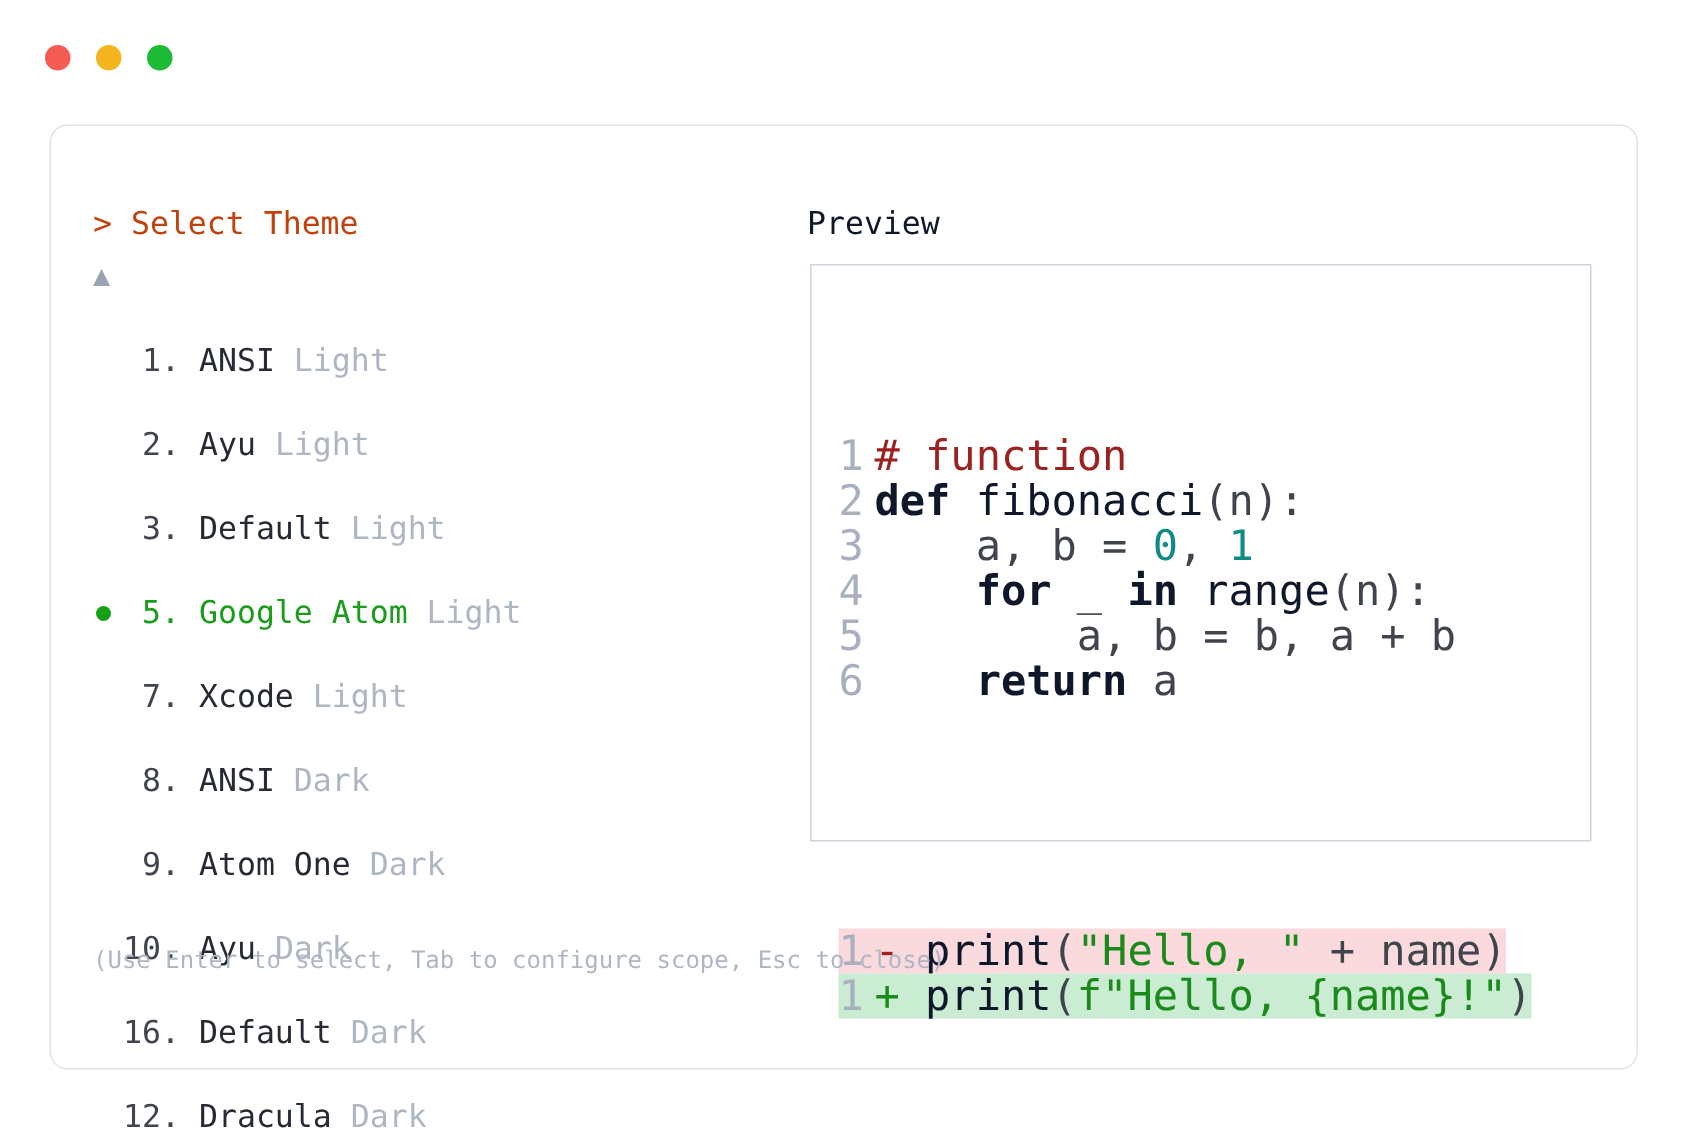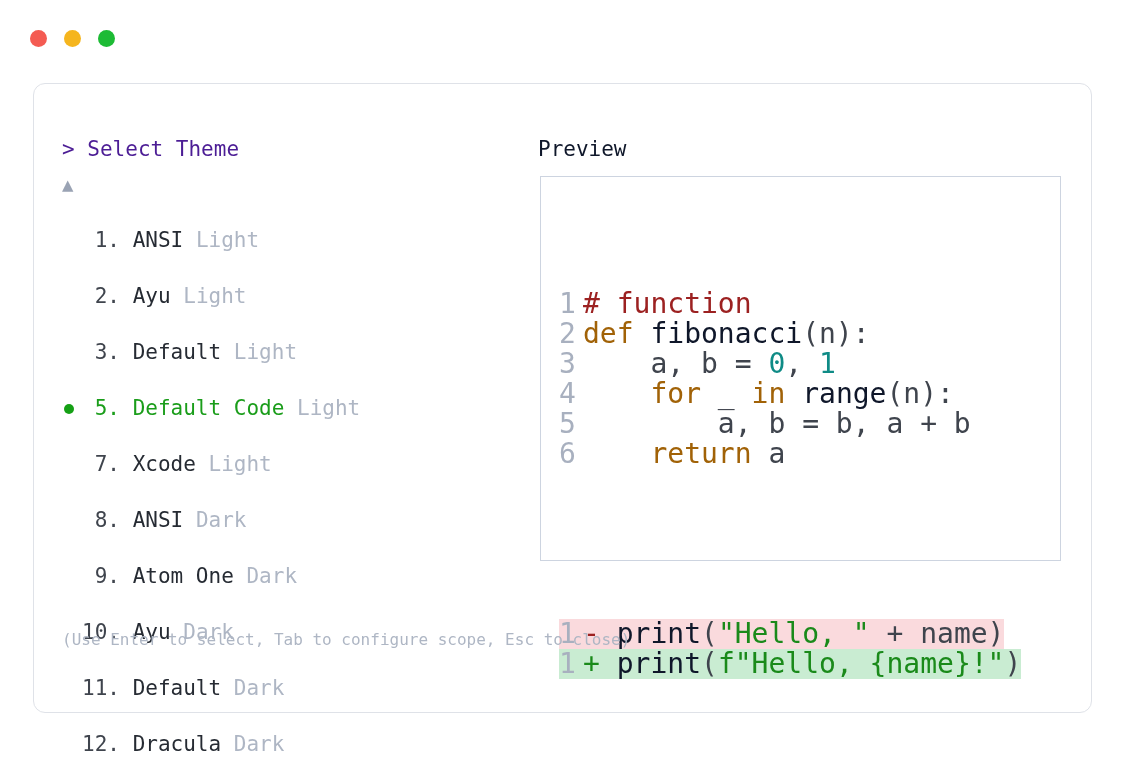--- a/index.html
+++ b/index.html
@@ -59,21 +59,21 @@
     top: 50px;
     width: 100%;
     height: 30px;
   }
   .prompt-title {
     position: absolute;
     left: 28px;
     top: 0;
     font-size: 21px;
     line-height: 30px;
-    color: #4c1d95;
+    color: #c2410c;
     white-space: pre;
   }
   .preview-title {
     position: absolute;
     left: 504px;
     top: 0;
     font-size: 21px;
     line-height: 30px;
     color: #0f172a;
     white-space: pre;
@@ -158,21 +158,21 @@
     display: inline-block;
     width: 14px;
     text-align: right;
     color: #a8b0bf;
     margin-right: 10px;
   }
   .blank-line { height: 30px; }
 
   
   .c-comment { color: #9c2121; }
-  .c-kw      { color: #a16207; }
+  .c-kw      { color: #0f172a; font-weight: bold; }
   .c-fn      { color: #0f172a; }
   .c-num     { color: #0f8b86; }
   .c-plain   { color: #3f444d; margin-top: 15px; }
   .c-str     { color: #1a8a1a; }
   .c-punc    { color: #3f444d; }
 
   
   .diff-row { height: 30px; white-space: pre; display: inline-block; }
   .diff-wrap { height: 30px; }
   .diff-del { background: #fadadd; }
@@ -208,26 +208,26 @@
       <div class="preview-title">Preview</div>
     </div>
 
     <div class="list-col">
       <div class="scroll-arrow up">▲</div>
 
       <ul class="theme-list" id="theme-list">
           <li class="theme-row"><span class="row-num">1.</span> <span class="row-name">ANSI</span> <span class="row-tag">Light</span></li>
           <li class="theme-row"><span class="row-num">2.</span> <span class="row-name">Ayu</span> <span class="row-tag">Light</span></li>
           <li class="theme-row"><span class="row-num">3.</span> <span class="row-name">Default</span> <span class="row-tag">Light</span></li>
-          <li class="theme-row selected"><span class="bullet"></span><span class="row-num">5.</span> <span class="row-name">Default Code</span> <span class="row-tag">Light</span></li>
+          <li class="theme-row selected"><span class="bullet"></span><span class="row-num">5.</span> <span class="row-name">Google Atom</span> <span class="row-tag">Light</span></li>
           <li class="theme-row"><span class="row-num">7.</span> <span class="row-name">Xcode</span> <span class="row-tag">Light</span></li>
           <li class="theme-row"><span class="row-num">8.</span> <span class="row-name">ANSI</span> <span class="row-tag">Dark</span></li>
           <li class="theme-row"><span class="row-num">9.</span> <span class="row-name">Atom One</span> <span class="row-tag">Dark</span></li>
           <li class="theme-row"><span class="row-num">10.</span> <span class="row-name">Ayu</span> <span class="row-tag">Dark</span></li>
-          <li class="theme-row"><span class="row-num">11.</span> <span class="row-name">Default</span> <span class="row-tag">Dark</span></li>
+          <li class="theme-row"><span class="row-num">16.</span> <span class="row-name">Default</span> <span class="row-tag">Dark</span></li>
           <li class="theme-row"><span class="row-num">12.</span> <span class="row-name">Dracula</span> <span class="row-tag">Dark</span></li>
         </ul>
 
       <div class="scroll-arrow down">▼</div>
     </div>
 
     <div class="preview-box">
       <div class="code">
         <div id="code-lines"><div class="code-line"><span class="ln">1</span><span class="c-comment"># function</span></div><div class="code-line"><span class="ln">2</span><span class="c-kw">def </span><span class="c-fn">fibonacci</span><span class="c-punc">(n):</span></div><div class="code-line"><span class="ln">3</span><span class="c-plain">    </span><span class="c-plain">a, b = </span><span class="c-num">0</span><span class="c-plain">, </span><span class="c-num">1</span></div><div class="code-line"><span class="ln">4</span><span class="c-plain">    </span><span class="c-kw">for</span><span class="c-plain"> _ </span><span class="c-kw">in</span><span class="c-plain"> </span><span class="c-fn">range</span><span class="c-punc">(n):</span></div><div class="code-line"><span class="ln">5</span><span class="c-plain">        </span><span class="c-plain">a, b = b, a + b</span></div><div class="code-line"><span class="ln">6</span><span class="c-plain">    </span><span class="c-kw">return</span><span class="c-plain"> a</span></div></div>
         <div class="blank-line"></div>

